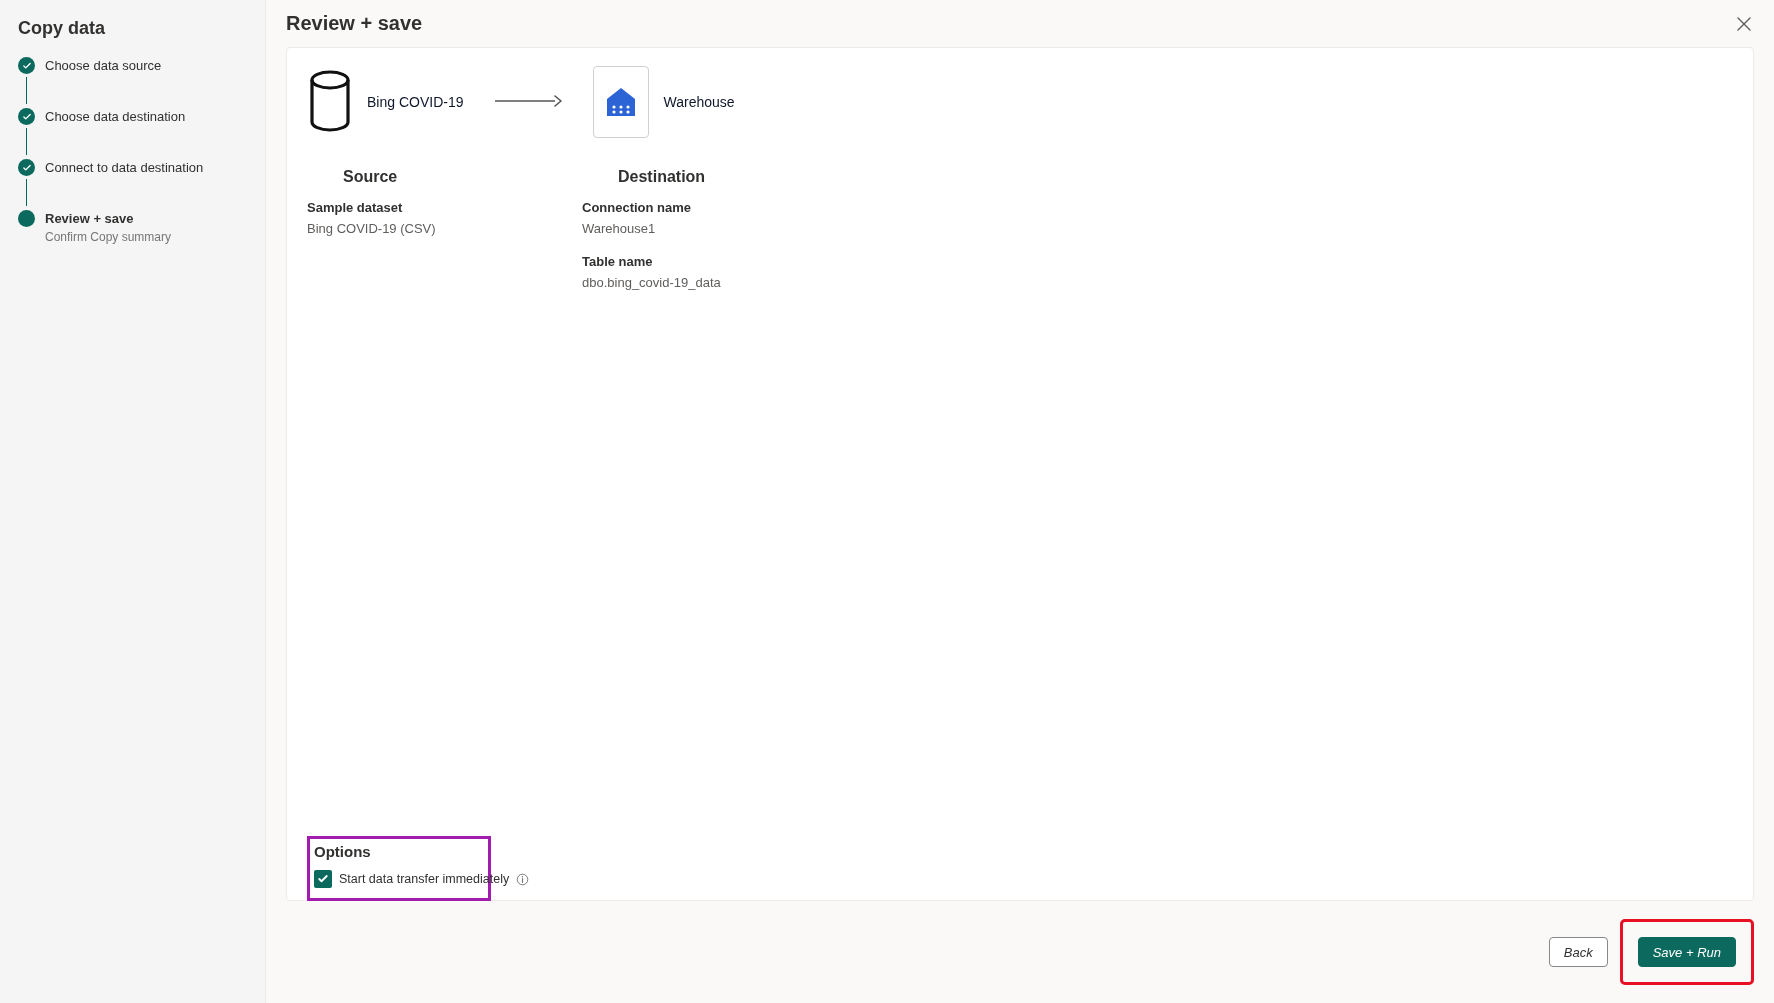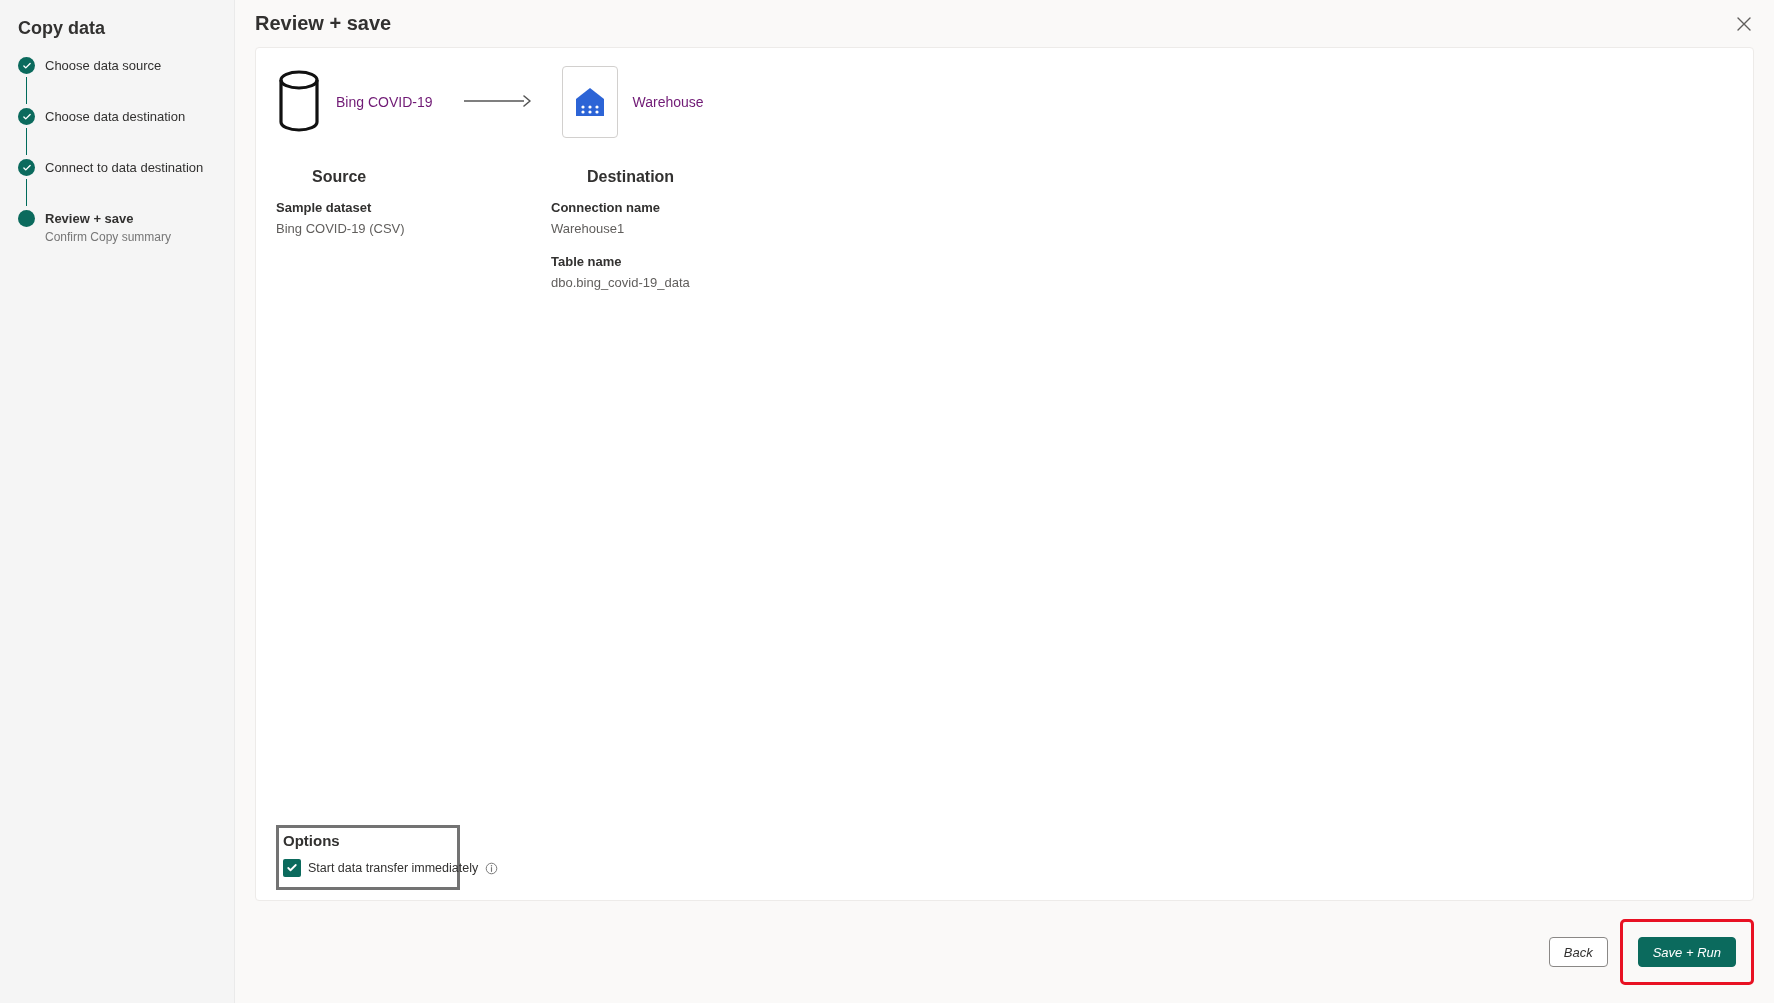--- a/index.html
+++ b/index.html
@@ -11,21 +11,21 @@
     color: #323130;
     background: #fff;
     font-size: 14px;
   }
   .app {
     display: flex;
     height: 100vh;
     width: 100%;
   }
   .sidebar {
-    width: 235px;
+    width: 266px;
     background: #f5f5f5;
     padding: 18px 18px;
     border-right: 1px solid #eaeaea;
     flex-shrink: 0;
   }
   .sidebar-title {
     font-size: 18px;
     font-weight: 600;
     margin-bottom: 18px;
     color: #323130;
@@ -153,21 +153,21 @@
     border: 1px solid #d2d0ce;
     border-radius: 4px;
     display: flex;
     align-items: center;
     justify-content: center;
     background: #fff;
   }
   .wh-tile svg { width: 34px; height: 34px; }
   .node-label {
     font-size: 14px;
-    color: #701a75;
+    color: #0f172a;
   }
 
   .details-row {
     display: flex;
     gap: 0;
   }
   .detail-col { width: 275px; }
   .detail-head {
     font-size: 16px;
     font-weight: 600;
@@ -180,25 +180,25 @@
     margin-bottom: 6px;
   }
   .kv-value {
     font-size: 13px;
     color: #605e5c;
     margin-bottom: 18px;
   }
 
   .options-block {
     margin-top: auto;
-    border: 3px solid #737373;
+    border: 3px solid #a21caf;
     padding: 4px 8px 10px 4px;
     width: 184px;
     position: relative;
-    top: 8px;
+    top: 19px;
   }
   .options-title {
     font-size: 15px;
     font-weight: 600;
     margin-bottom: 10px;
   }
   .checkbox-row {
     display: flex;
     align-items: center;
     gap: 7px;

